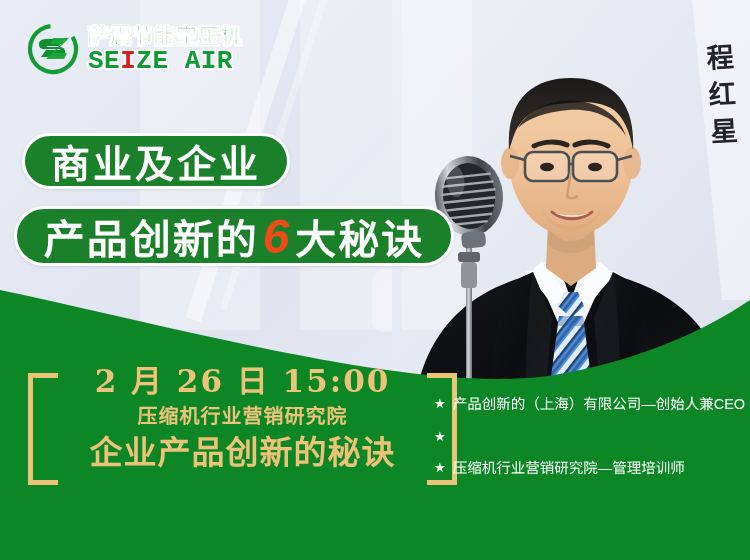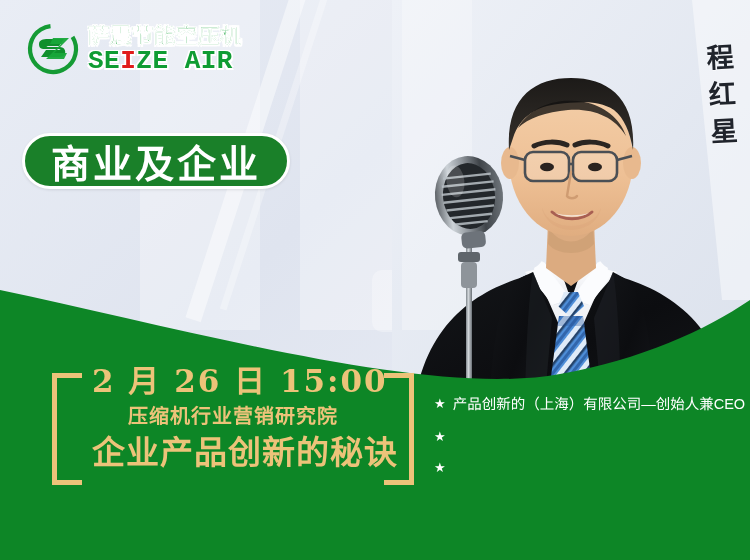--- a/index.html
+++ b/index.html
@@ -155,23 +155,23 @@
     position: absolute;
     left: 0;
     top: 0;
     width: 750px;
     height: 560px;
   }
 
   
   .left-block {
     position: absolute;
-    left: 52px;
+    left: 28px;
     top: 364px;
-    width: 362px;
+    width: 429px;
     height: 130px;
   }
   .bracket {
     position: absolute;
     width: 30px;
     height: 112px;
     box-sizing: border-box;
     border-top: 5px solid #ecc379;
     border-bottom: 5px solid #ecc379;
   }
@@ -396,20 +396,25 @@
     <span class="logo-words">
       <span class="logo-cn">萨震节能空压机</span>
       <span class="logo-en"><span>SE</span><span class="accent">I</span><span>ZE AIR</span></span>
     </span>
   </div>
 
   <div class="pill pill-1">
     <span>商业及企业</span>
   </div>
 
+  <div class="pill pill-2">
+    <span>产品创新的</span>
+      <span class="hl-num">6</span>
+      <span>大秘诀</span>
+  </div>
 
   <svg class="green-section" viewBox="0 0 750 560" xmlns="http://www.w3.org/2000/svg">
     <path d="M0,290 C190,330 430,398 560,374 C640,360 706,330 750,300 L750,560 L0,560 Z" fill="#0d8626"></path>
   </svg>
 
   <div class="green-content">
 
     <div class="left-block">
       <span class="bracket left"></span>
       <span class="bracket right"></span>
@@ -423,17 +428,18 @@
     <div class="creds">
       <div class="cred-item">
         <span class="cred-star">★</span>
         <span>产品创新的（上海）有限公司—创始人兼CEO</span>
       </div>
       <div class="cred-item">
         <span class="cred-star">★</span>
       </div>
       <div class="cred-item">
         <span class="cred-star">★</span>
+        <span>压缩机行业营销研究院—管理培训师</span>
       </div>
     </div>
 
   </div>
 </div>
 
 </body></html>

